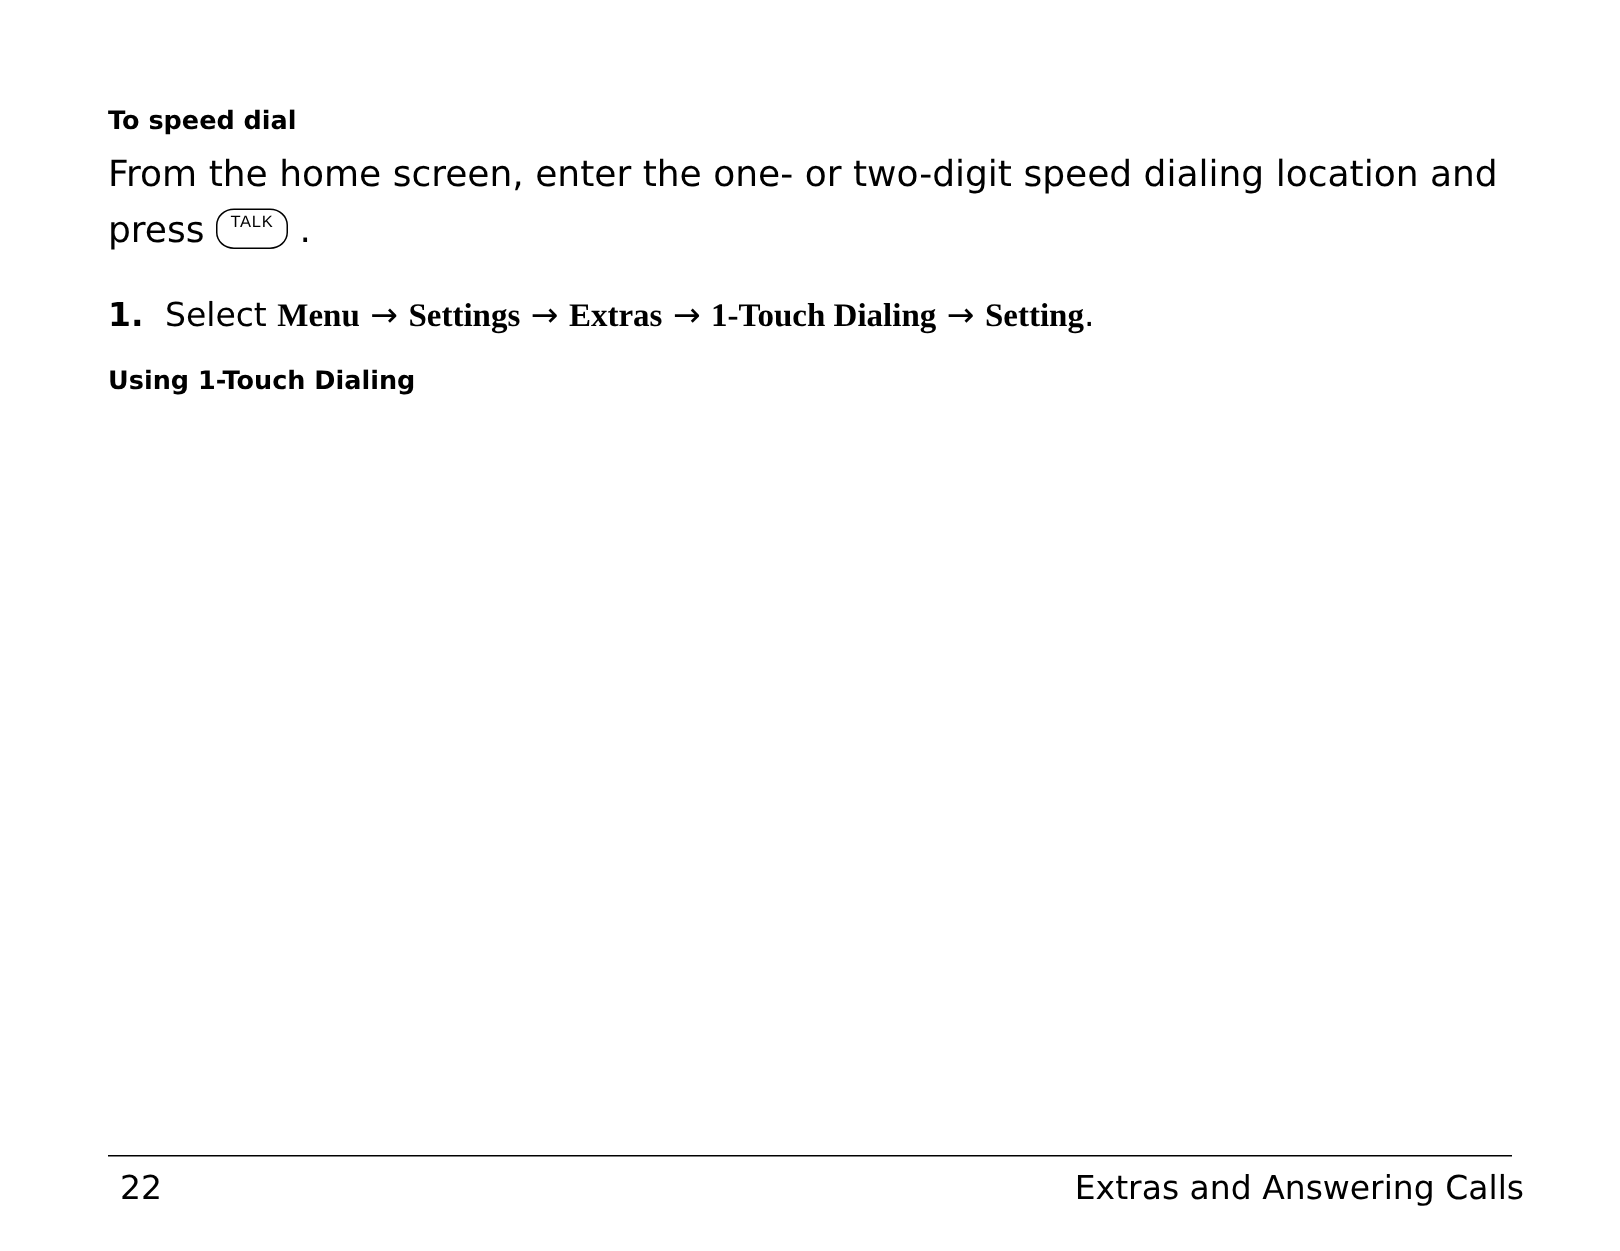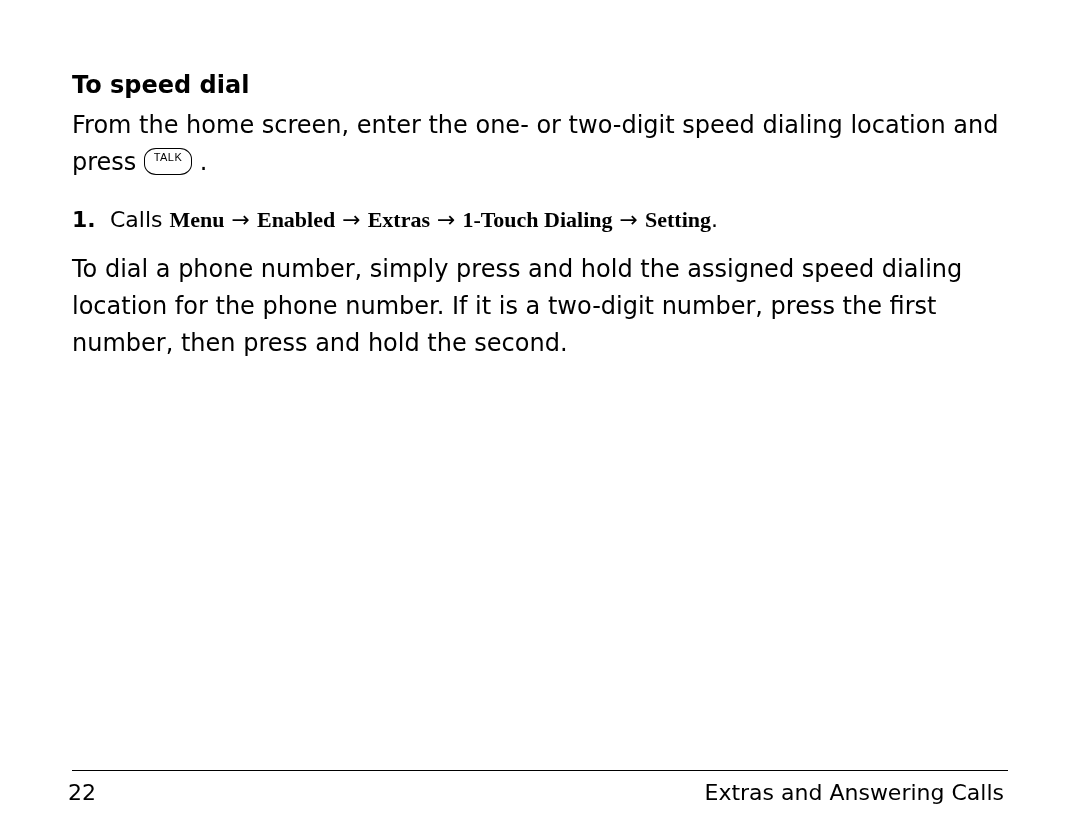--- a/index.html
+++ b/index.html
@@ -16,21 +16,21 @@
     box-sizing: border-box;
   }
   .page {
     position: absolute;
     left: 72px;
     top: 70px;
     width: 936px;
   }
   .heading {
     font-weight: bold;
-    font-size: 24px;
+    font-size: 17px;
     margin: 0 0 6px 0;
     line-height: 1.3;
   }
   .para {
     font-size: 24px;
     line-height: 1.55;
     margin: 0 0 20px 0;
   }
   .step {
     font-size: 22px;
@@ -93,21 +93,21 @@
     position: absolute;
     left: 72px;
     width: 936px;
     top: 770px;
     border: none;
     border-top: 1px solid #000;
     margin: 0;
   }
   .footer {
     position: absolute;
-    left: 68px;
+    left: 80px;
     width: 936px;
     top: 780px;
     font-size: 22px;
     display: flex;
     justify-content: space-between;
   }
 </style>
 </head>
 <body>
 
@@ -115,25 +115,25 @@
 
   <p class="heading">To speed dial</p>
   <p class="para">
     <span>From the home screen, enter the one- or two-digit speed dialing location and press </span>
     <span class="keycap talk">TALK</span>
     <span> .</span>
   </p>
 
 
   <p class="step">
-    <span class="num">1.</span><span>Calls </span><span class="b">Menu</span><span class="arrow"> → </span><span class="b">Enabled</span><span class="arrow"> → </span><span class="b">Extras</span><span class="arrow"> → </span><span class="b">1-Touch Dialing</span><span class="arrow"> → </span><span class="b">Setting</span><span>.</span>
+    <span class="num">1.</span><span>Select </span><span class="b">Menu</span><span class="arrow"> → </span><span class="b">Settings</span><span class="arrow"> → </span><span class="b">Extras</span><span class="arrow"> → </span><span class="b">1-Touch Dialing</span><span class="arrow"> → </span><span class="b">Setting</span><span>.</span>
   </p>
 
 
-  <p class="para">To dial a phone number, simply press and hold the assigned speed dialing location for the phone number. If it is a two-digit number, press the first number, then press and hold the second.</p>
+  <p class="heading">Using 1-Touch Dialing</p>
 
 </div>
 
 <hr class="footer-rule">
 <div class="footer">
   <span>22</span>
   <span>Extras and Answering Calls</span>
 </div>
 
 </body></html>

